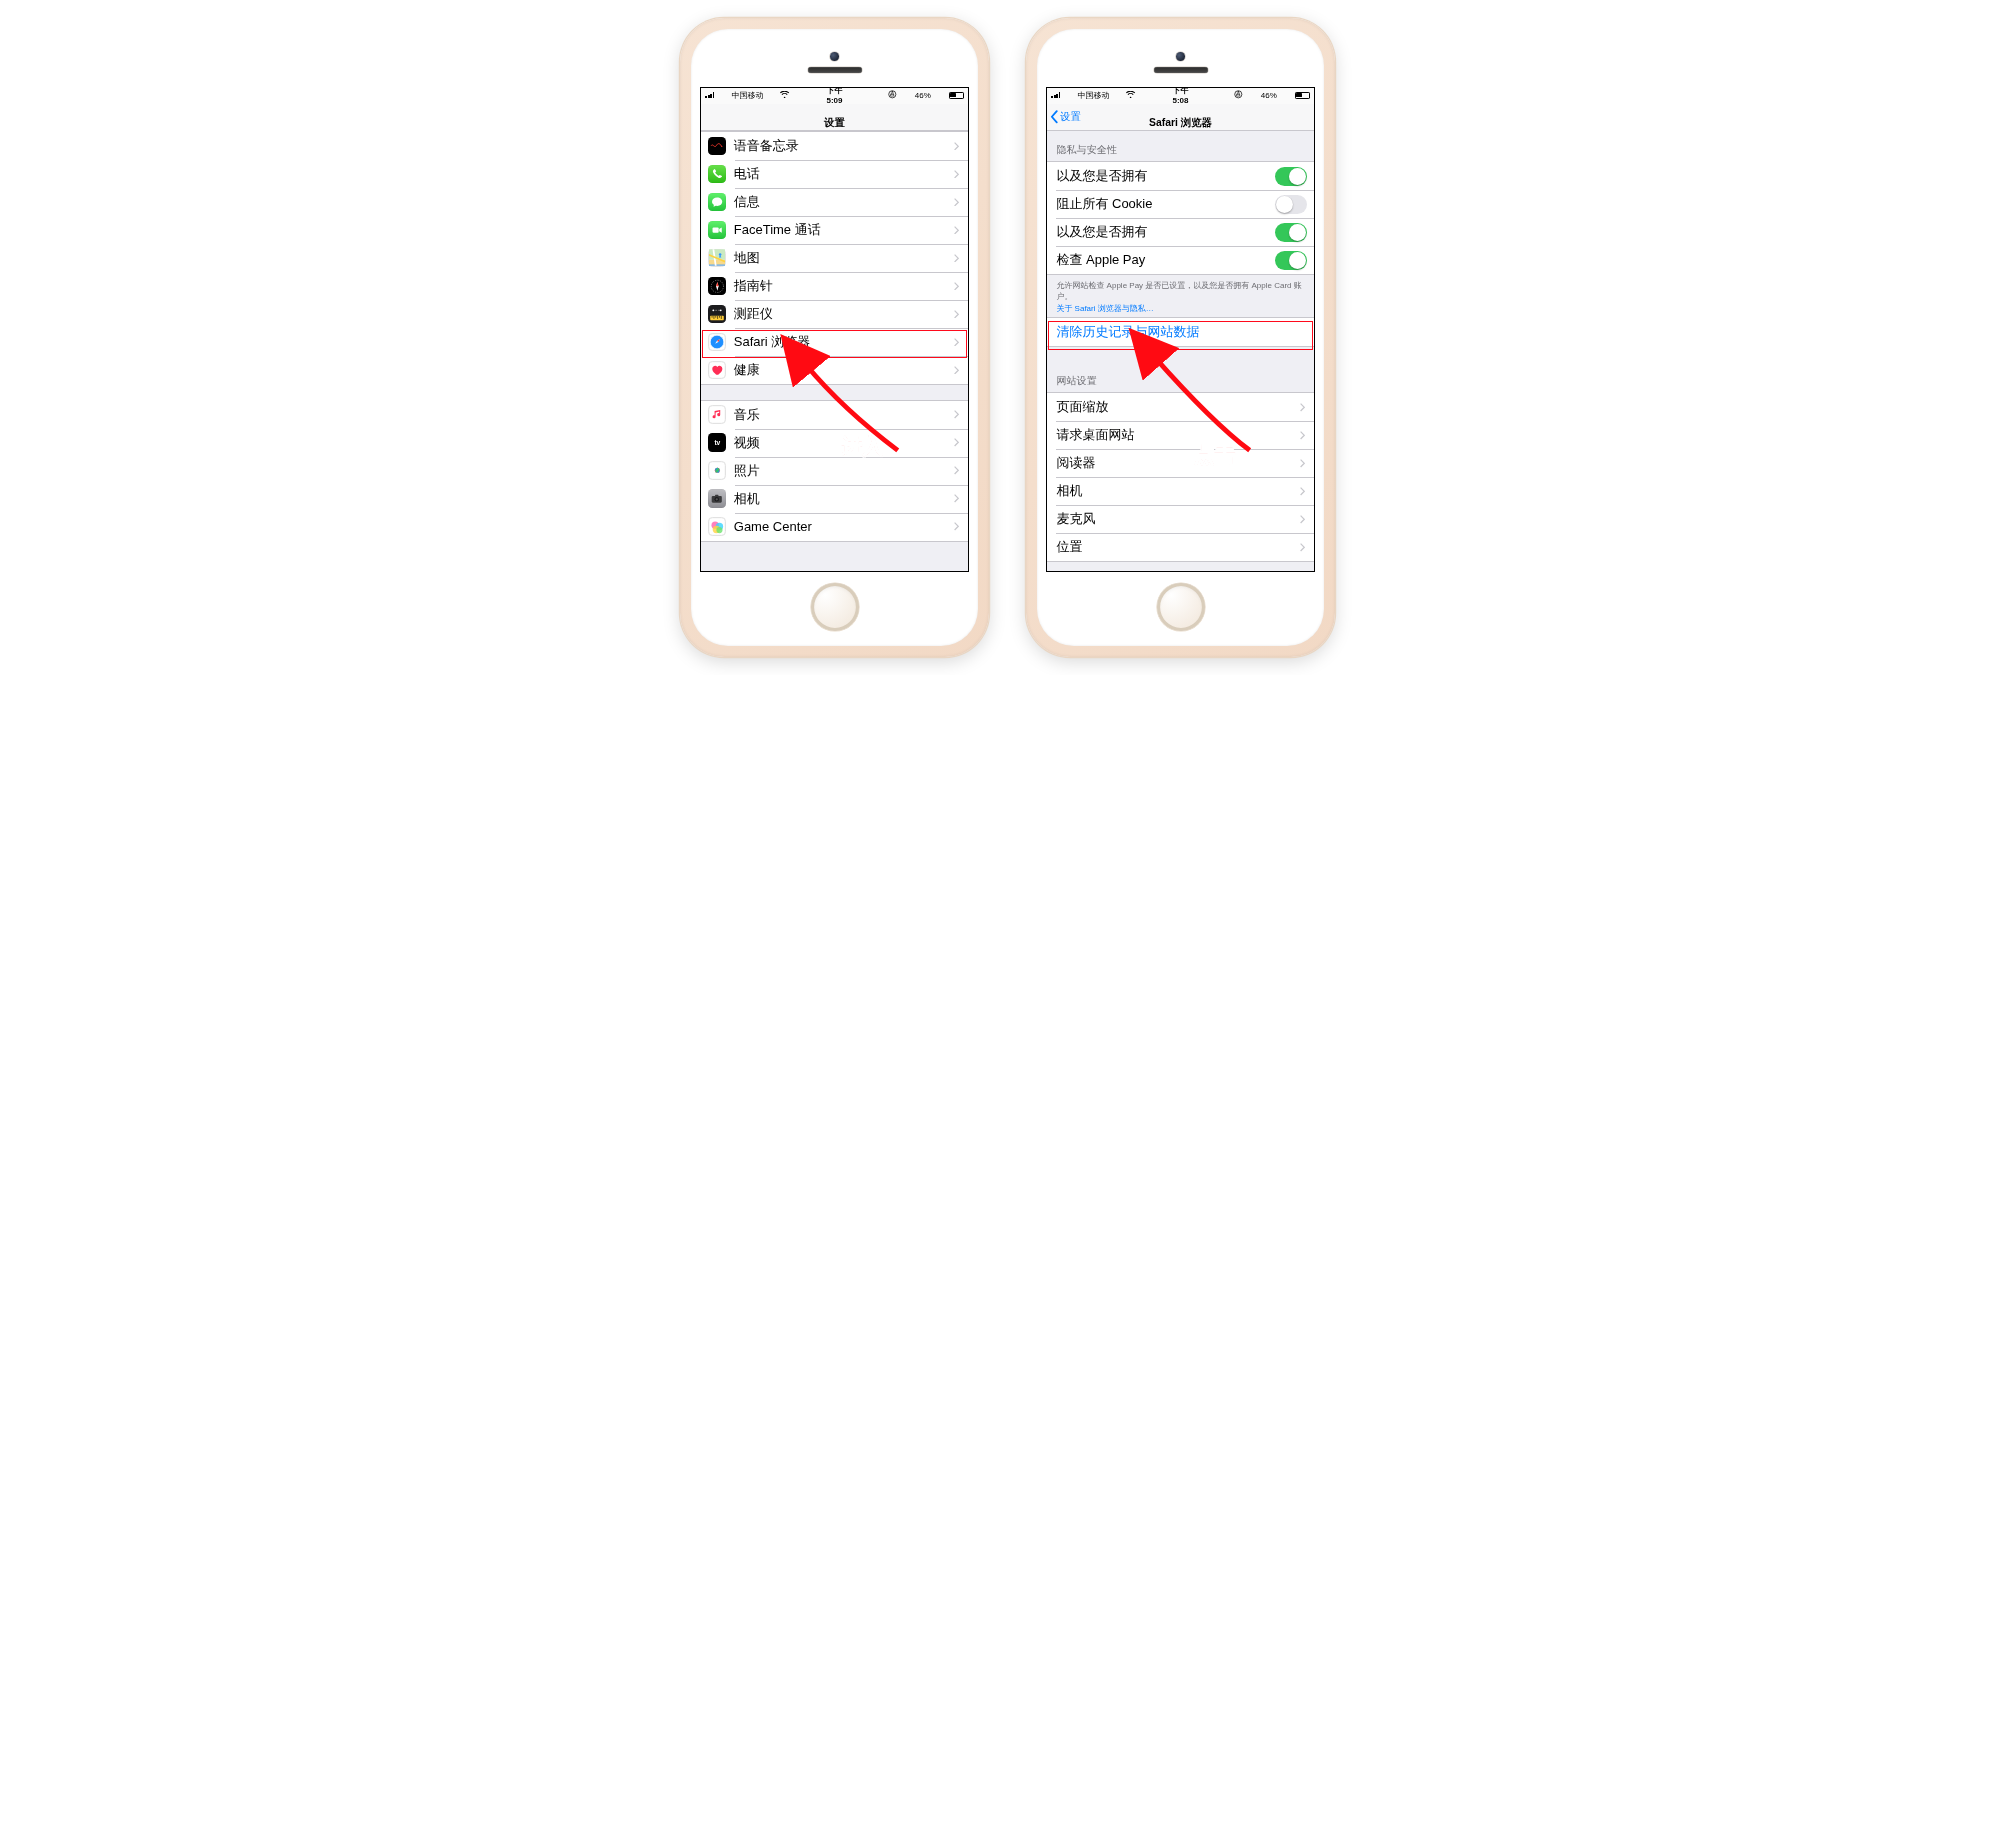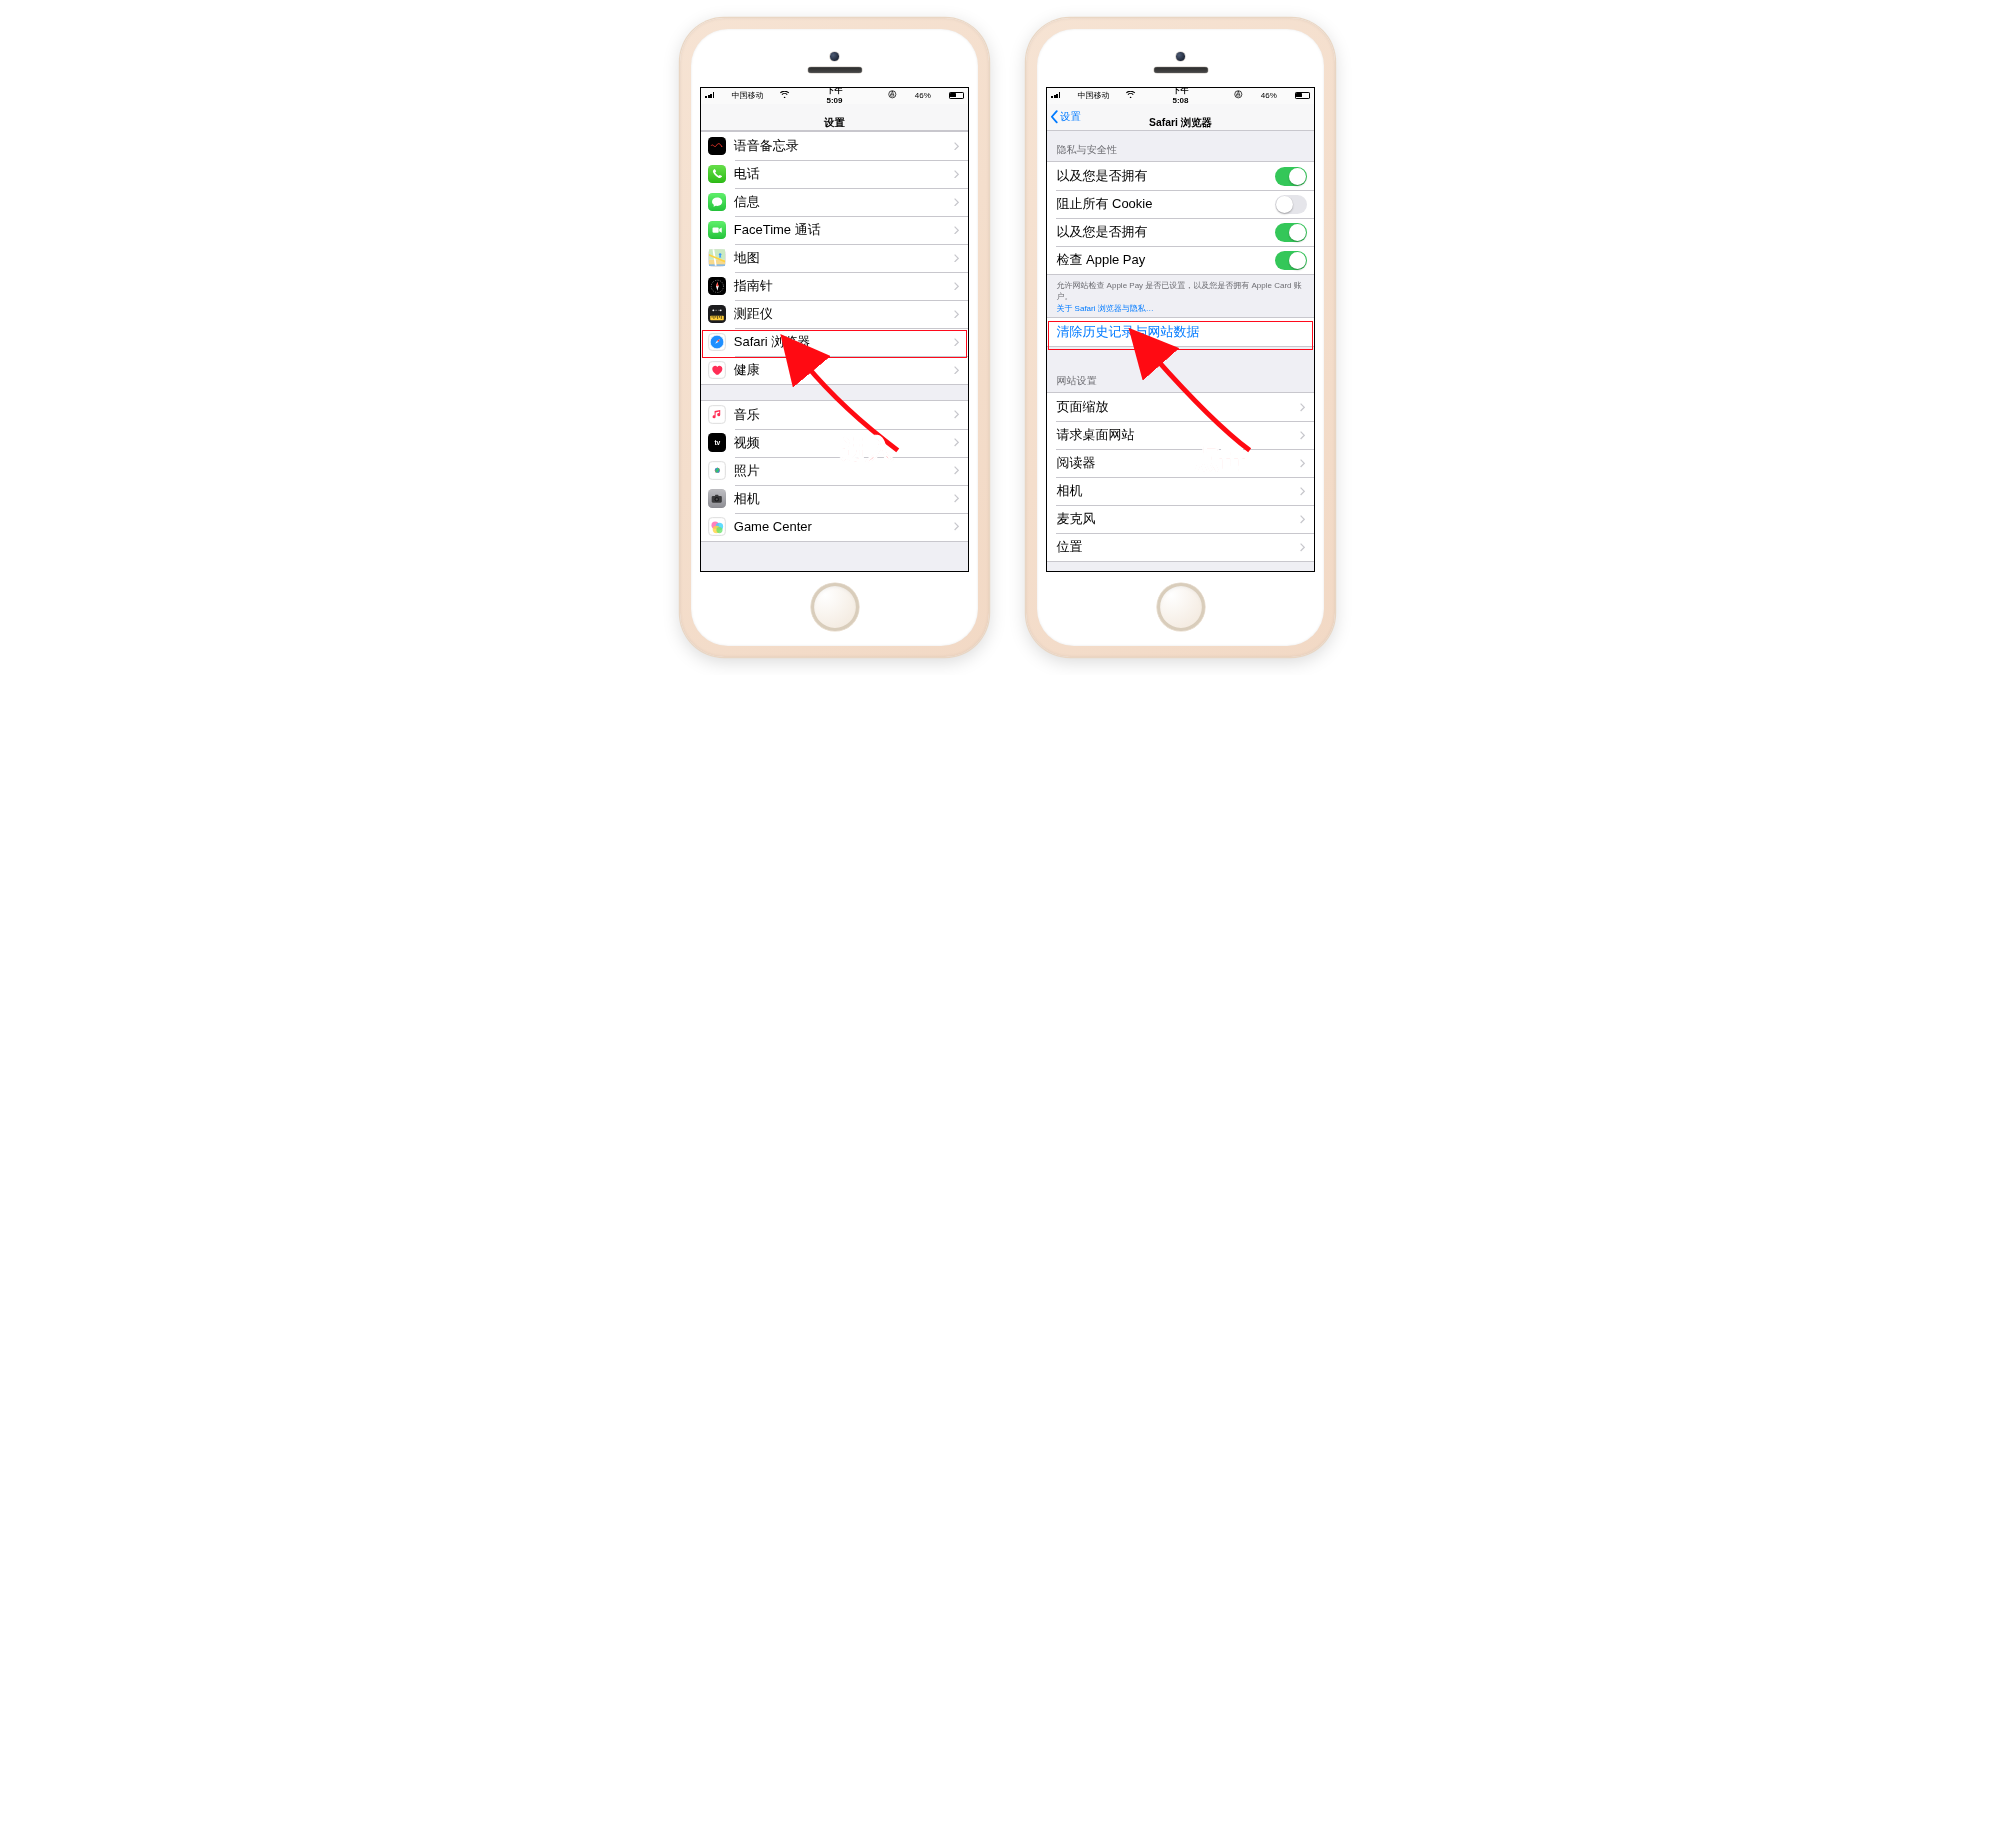--- a/index.html
+++ b/index.html
@@ -155,21 +155,21 @@
   
   .highlight-box { border:1.2px solid #ff0a1c; position:absolute; z-index:3; pointer-events:none;}
 
   
   .annotation {
     position:absolute; z-index:5; pointer-events:none;
     color:#ff0a12;
     font-weight:900;
   }
   .annotation .txt {
-    font-size:26px;
+    font-size:21px;
     -webkit-text-stroke: 1.2px #fff;
     text-shadow: 0 0 0 #fff, 1.2px 0 0 #fff, -1.2px 0 0 #fff, 0 1.2px 0 #fff, 0 -1.2px 0 #fff,
                  1.2px 1.2px 0 #fff, -1.2px 1.2px 0 #fff, 1.2px -1.2px 0 #fff, -1.2px -1.2px 0 #fff;
   }
   .annotation svg { position:absolute; overflow:visible; }
 
   
   .ic-voice-memo{background:#000;}
   .ic-phone{background:linear-gradient(#66e04a,#2dbb16);}
   .ic-messages{background:linear-gradient(#5ff06b,#24c33b);}

